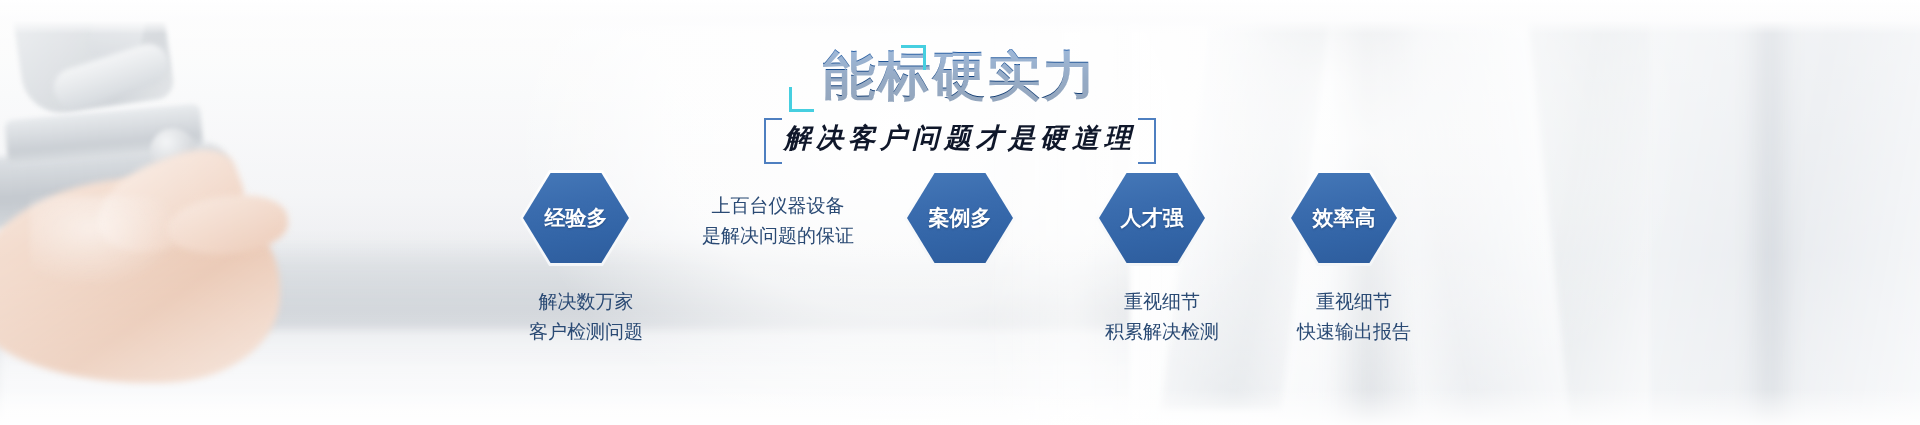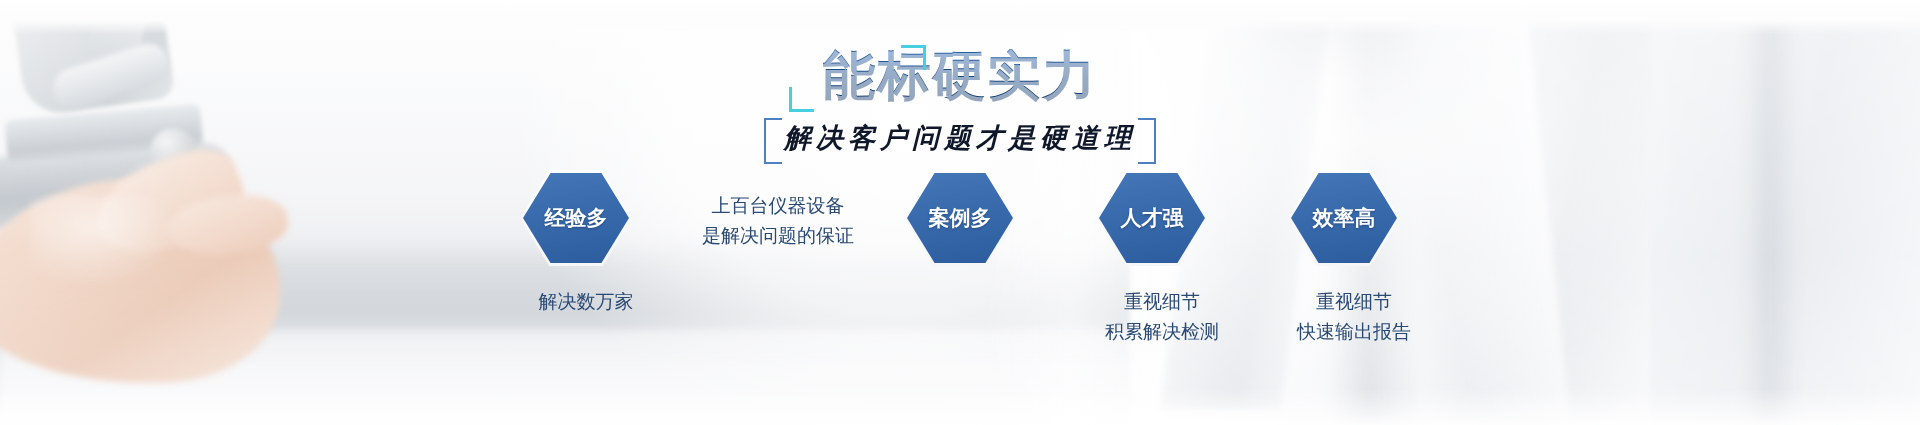--- a/index.html
+++ b/index.html
@@ -300,20 +300,21 @@
     <div class="hex-row">
 
       <div class="hex-item">
         <div class="hex-outer">
           <div class="hex-inner">
             <span class="hex-label">经验多</span>
           </div>
         </div>
         <div class="hex-desc">
           <span class="l1">解决数万家</span>
+          <span class="l2">客户检测问题</span>
         </div>
       </div>
 
       <div class="hex-item">
         <div class="hex-desc">
           <span class="l1">上百台仪器设备</span>
           <span class="l2">是解决问题的保证</span>
         </div>
       </div>
 

